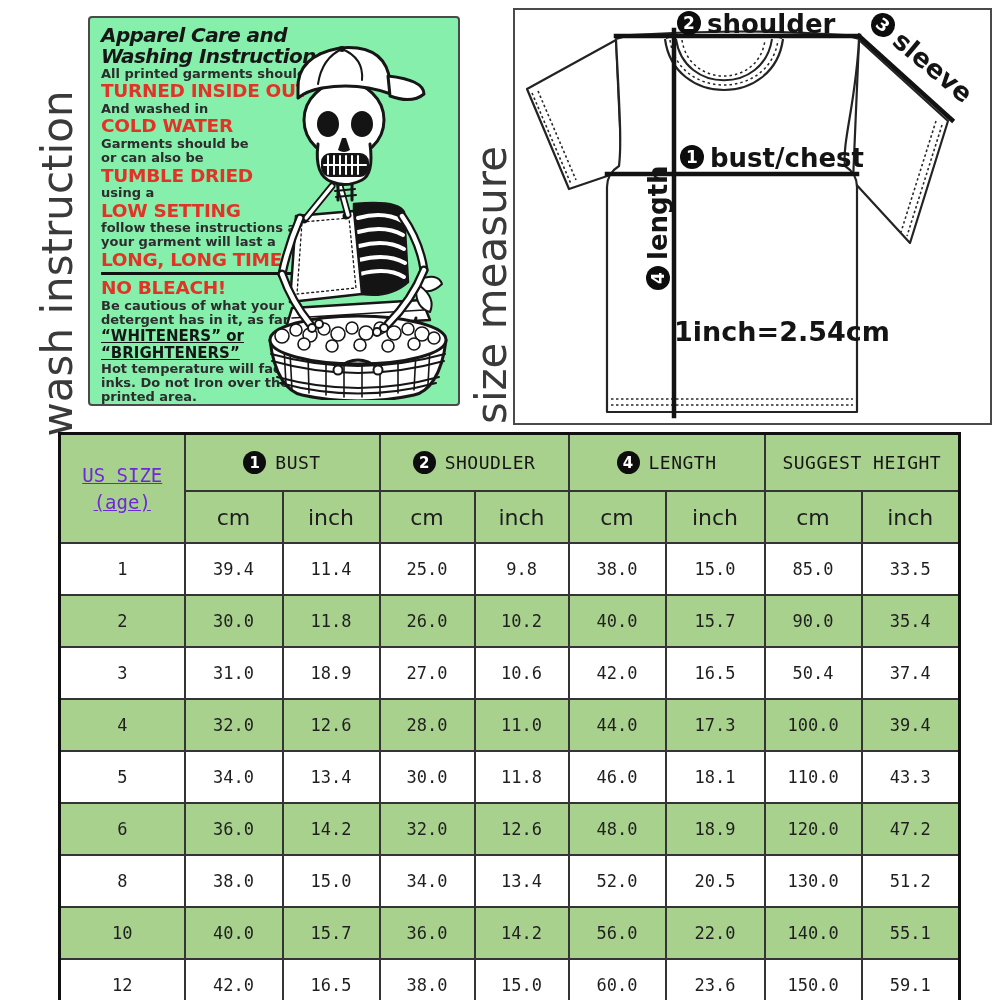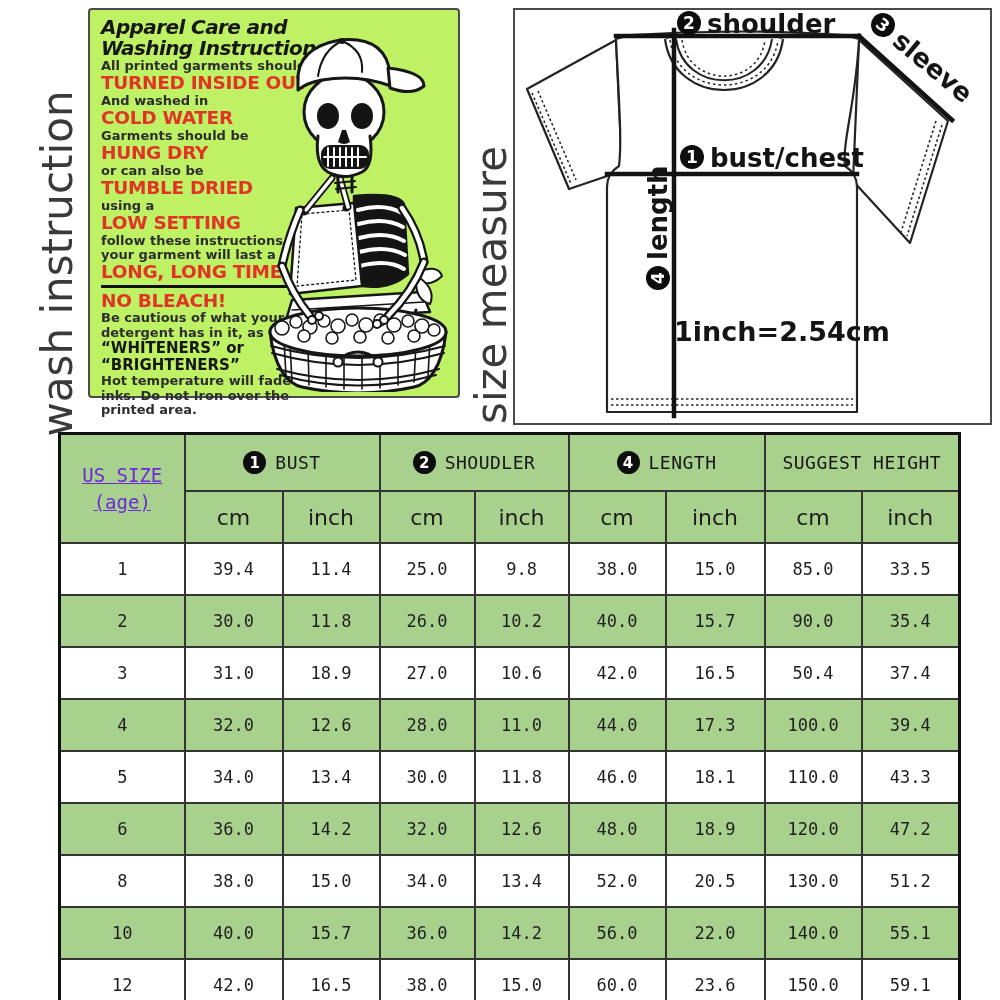--- a/index.html
+++ b/index.html
@@ -7,28 +7,28 @@
        font-family:"DejaVu Sans",sans-serif;-webkit-font-smoothing:antialiased;}
 
   
   .side-label{position:absolute;transform:rotate(-90deg);white-space:nowrap;
               text-align:center;color:#3a3a3a;font-size:42px;font-weight:400;
               font-family:"DejaVu Sans",sans-serif;}
   #wash-label{left:-115px;top:238px;width:345px;height:52px;line-height:52px;}
   #size-label{left:342px;top:259px;width:300px;height:52px;line-height:52px;}
 
   
-  .wash-panel{position:absolute;left:88px;top:8px;width:372px;height:390px;
-              border:2.5px solid #4a4a4a;border-radius:4px;background:#bef264;box-sizing:border-box;}
+  .wash-panel{position:absolute;left:88px;top:16px;width:372px;height:390px;
+              border:2.5px solid #4a4a4a;border-radius:4px;background:#86efac;box-sizing:border-box;}
   .wash-text{position:absolute;left:11px;top:7px;width:215px;}
   .wl{white-space:nowrap;}
   .wl-title{font:italic 800 20px/21px "DejaVu Sans",sans-serif;color:#161616;letter-spacing:-0.6px;}
   .wl-plain{font:700 13px/14.4px "DejaVu Sans",sans-serif;color:#2d2d2d;}
   .wl-red{font:800 18.5px/20.5px "DejaVu Sans",sans-serif;color:#e23426;letter-spacing:-0.3px;}
-  .wl-boldq{font:800 15px/17px "DejaVu Sans",sans-serif;color:#161616;}
+  .wl-boldq{font:800 15px/17px "DejaVu Sans",sans-serif;color:#161616;text-decoration:underline;}
   .wl-rule{border-top:3.5px solid #111;width:212px;margin:2px 0 3px 0;}
   .skeleton-art{position:absolute;left:172px;top:18px;}
 
   
   .shirt-panel{position:absolute;left:513px;top:8px;width:479px;height:417px;
                border:2.5px solid #4a4a4a;background:#fff;box-sizing:border-box;}
 
   
   .size-table{position:absolute;left:58px;top:432px;border-collapse:collapse;
               table-layout:fixed;width:900px;border:3px solid #101010;background:#fff;}
@@ -54,21 +54,20 @@
 
 <div class="wash-panel">
   <div class="wash-text" id="wash-text">
       <div class="wl wl-title">Apparel Care and</div>
       <div class="wl wl-title">Washing Instructions</div>
       <div class="wl wl-plain">All printed garments should be</div>
       <div class="wl wl-red">TURNED INSIDE OUT</div>
       <div class="wl wl-plain">And washed in</div>
       <div class="wl wl-red">COLD WATER</div>
       <div class="wl wl-plain">Garments should be</div>
-      <div class="wl wl-red">HUNG DRY</div>
       <div class="wl wl-plain">or can also be</div>
       <div class="wl wl-red">TUMBLE DRIED</div>
       <div class="wl wl-plain">using a</div>
       <div class="wl wl-red">LOW SETTING</div>
       <div class="wl wl-plain">follow these instructions and</div>
       <div class="wl wl-plain">your garment will last a</div>
       <div class="wl wl-red">LONG, LONG TIME</div>
       <div class="wl-rule"></div>
       <div class="wl wl-red">NO BLEACH!</div>
       <div class="wl wl-plain">Be cautious of what your</div>

